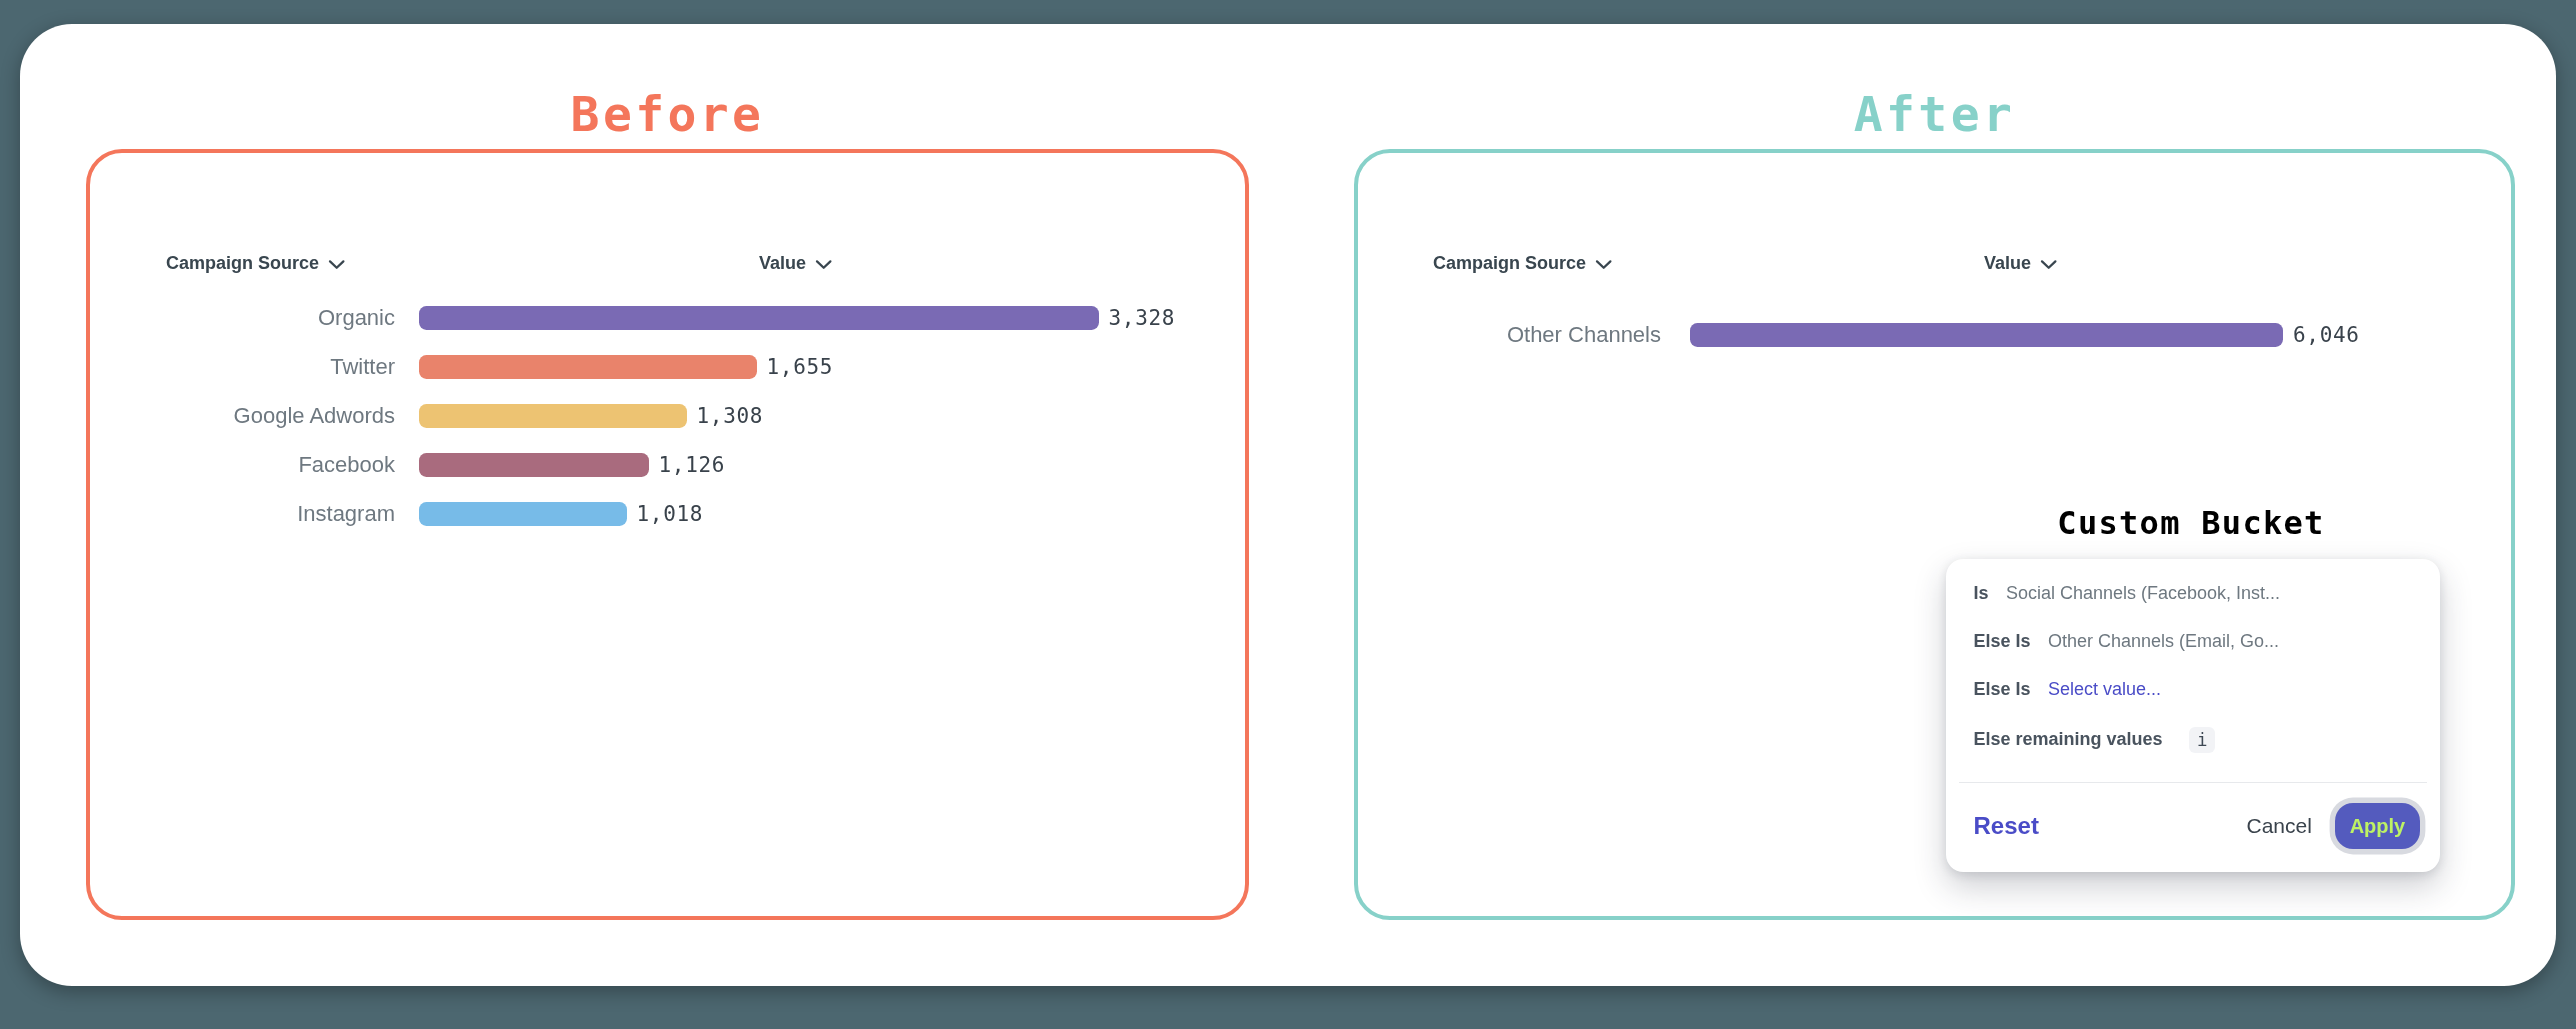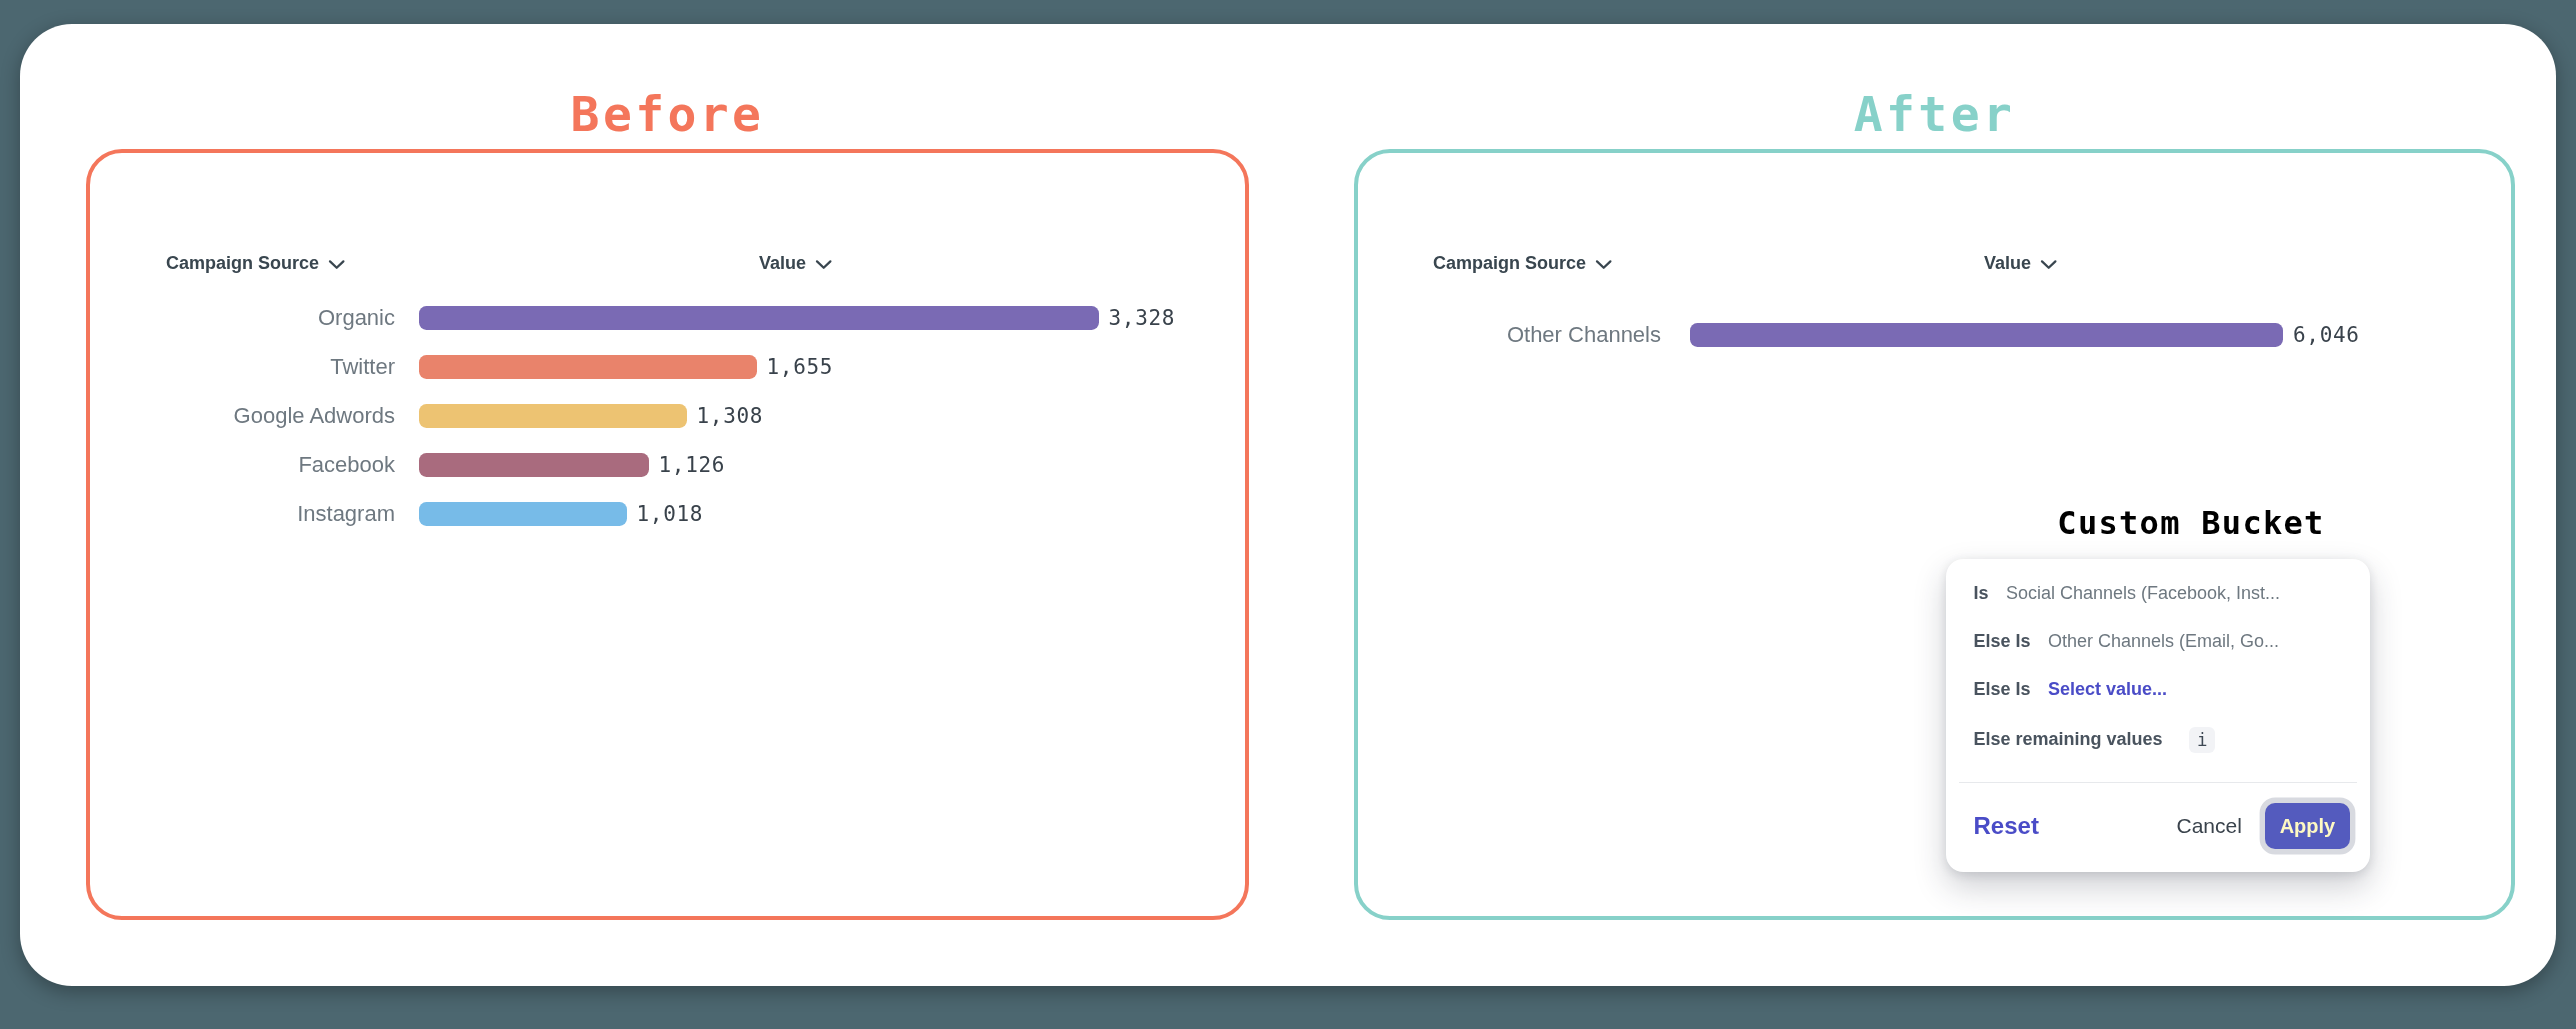--- a/index.html
+++ b/index.html
@@ -86,36 +86,36 @@
     width: 470px; height: 42px; line-height: 42px;
     text-align: center;
     font-family: "DejaVu Sans Mono", monospace;
     font-weight: bold; font-size: 32px; letter-spacing: 1.3px;
   }
 
   
   .dialog {
     position: absolute;
     left: 1926px; top: 535px;
-    width: 424px; height: 313px;
+    width: 494px; height: 313px;
     background: #ffffff;
     border-radius: 17.4px;
     box-shadow: 0 14.8px 32px rgba(35,42,60,0.22), 0 2.7px 9.4px rgba(35,42,60,0.12);
     box-sizing: border-box;
   }
   .dialog-rows { position: absolute; left: 27.5px; right: 20px; top: 24px; }
   .dialog-row {
     display: flex; align-items: center;
     margin-bottom: 27px;
     font-size: 18px;
     white-space: nowrap; overflow: hidden;
   }
   .dialog-row .term { font-weight: bold; color: #49535E; margin-right: 17.4px; flex: 0 0 auto; }
   .dialog-row .val  { color: #6E7880; }
-  .dialog-row .val.link { color: #4A4CC7; cursor: pointer; font-weight: bold; }
+  .dialog-row .val.link { color: #4A4CC7; cursor: pointer; }
   .info-chip {
     display: inline-flex; align-items: center; justify-content: center;
     width: 25.5px; height: 25.5px; margin-left: 9.4px;
     background: #F2F3F6; border-radius: 6px;
     font-family: "DejaVu Sans Mono", monospace;
     font-size: 17.4px; color: #3E4854;
     cursor: pointer;
   }
   .dialog-divider {
     position: absolute; left: 13.4px; right: 13.4px; top: 223px;
@@ -131,24 +131,24 @@
     font-size: 24px; font-weight: 600; color: #4A4CC7; cursor: pointer;
   }
   .footer-right { display: flex; align-items: center; gap: 23px; }
   .btn-cancel {
     background: none; border: none; padding: 0;
     font-family: "Liberation Sans", sans-serif;
     font-size: 21px; color: #3A434C; cursor: pointer;
   }
   .btn-apply {
     border: none;
-    background: #545BBE; color: #fef9c3;
+    background: #545BBE; color: #bef264;
     font-family: "Liberation Sans", sans-serif;
     font-size: 20px; font-weight: 600;
-    padding: 11.4px 14.8px; border-radius: 10px;
+    padding: 11.4px 14.8px; border-radius: 18px;
     box-shadow: 0 0 0 5.4px #D8DAE0;
     cursor: pointer;
   }
 </style>
 </head>
 <body>
 
 <div class="stage">
   <div class="canvas">
 

